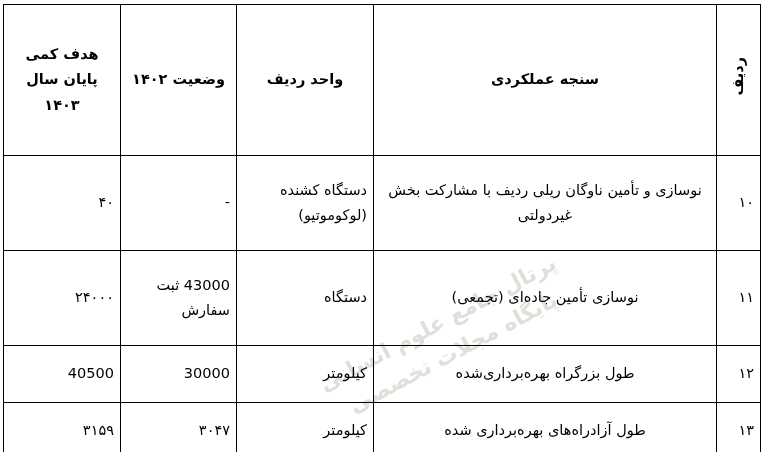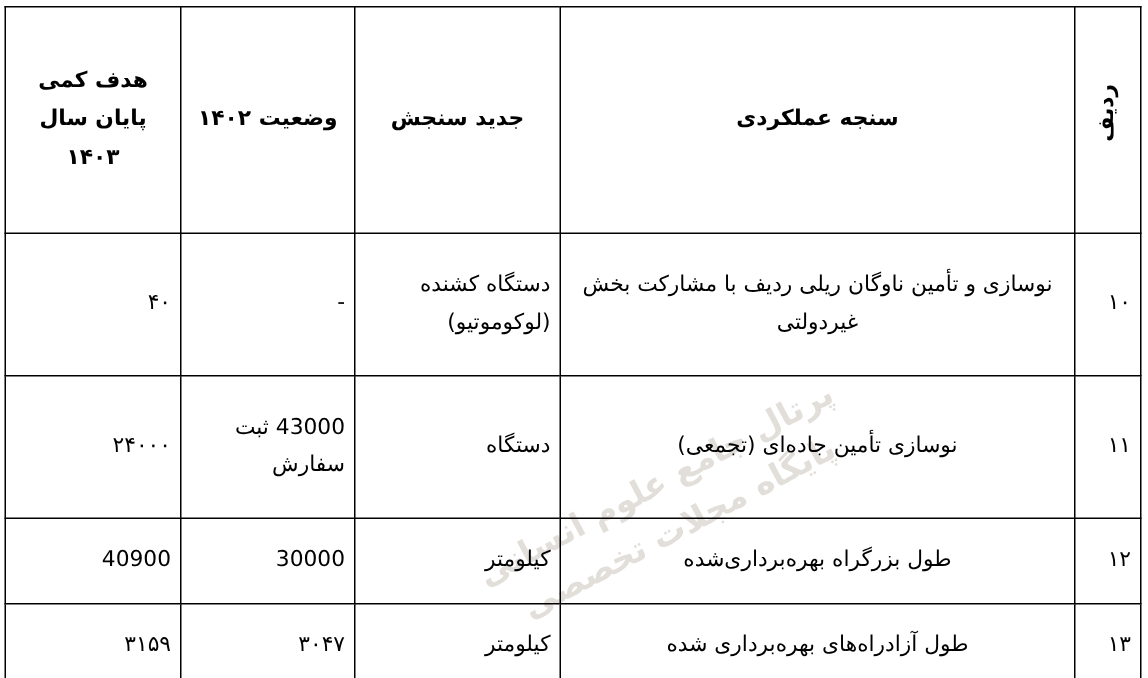--- a/index.html
+++ b/index.html
@@ -116,21 +116,21 @@
       <col class="c-unit">
       <col class="c-status">
       <col class="c-target">
     </colgroup>
     <thead>
       <tr>
         <th class="row-head">
           <span class="vert">ردیف</span>
         </th>
         <th>سنجه عملکردی</th>
-        <th>جدید سنجش</th>
+        <th>واحد ردیف</th>
         <th>وضعیت ۱۴۰۲</th>
         <th>هدف کمی پایان سال ۱۴۰۳</th>
       </tr>
     </thead>
     <tbody>
       <tr class="r-tall">
         <td class="rownum">۱۰</td>
         <td class="metric">نوسازی و تأمین ناوگان ریلی ردیف با مشارکت بخش غیردولتی</td>
         <td class="unit">دستگاه کشنده (لوکوموتیو)</td>
         <td class="status dash">-</td>
@@ -141,21 +141,21 @@
         <td class="metric">نوسازی تأمین جاده‌ای (تجمعی)</td>
         <td class="unit">دستگاه</td>
         <td class="status">43000 ثبت سفارش</td>
         <td class="target">۲۴۰۰۰</td>
       </tr>
       <tr class="r-short">
         <td class="rownum">۱۲</td>
         <td class="metric">طول بزرگراه بهره‌برداری‌شده</td>
         <td class="unit">کیلومتر</td>
         <td class="status">30000</td>
-        <td class="target">40900</td>
+        <td class="target">40500</td>
       </tr>
       <tr class="r-short">
         <td class="rownum">۱۳</td>
         <td class="metric">طول آزادراه‌های بهره‌برداری شده</td>
         <td class="unit">کیلومتر</td>
         <td class="status">۳۰۴۷</td>
         <td class="target">۳۱۵۹</td>
       </tr>
     </tbody>
   </table>

